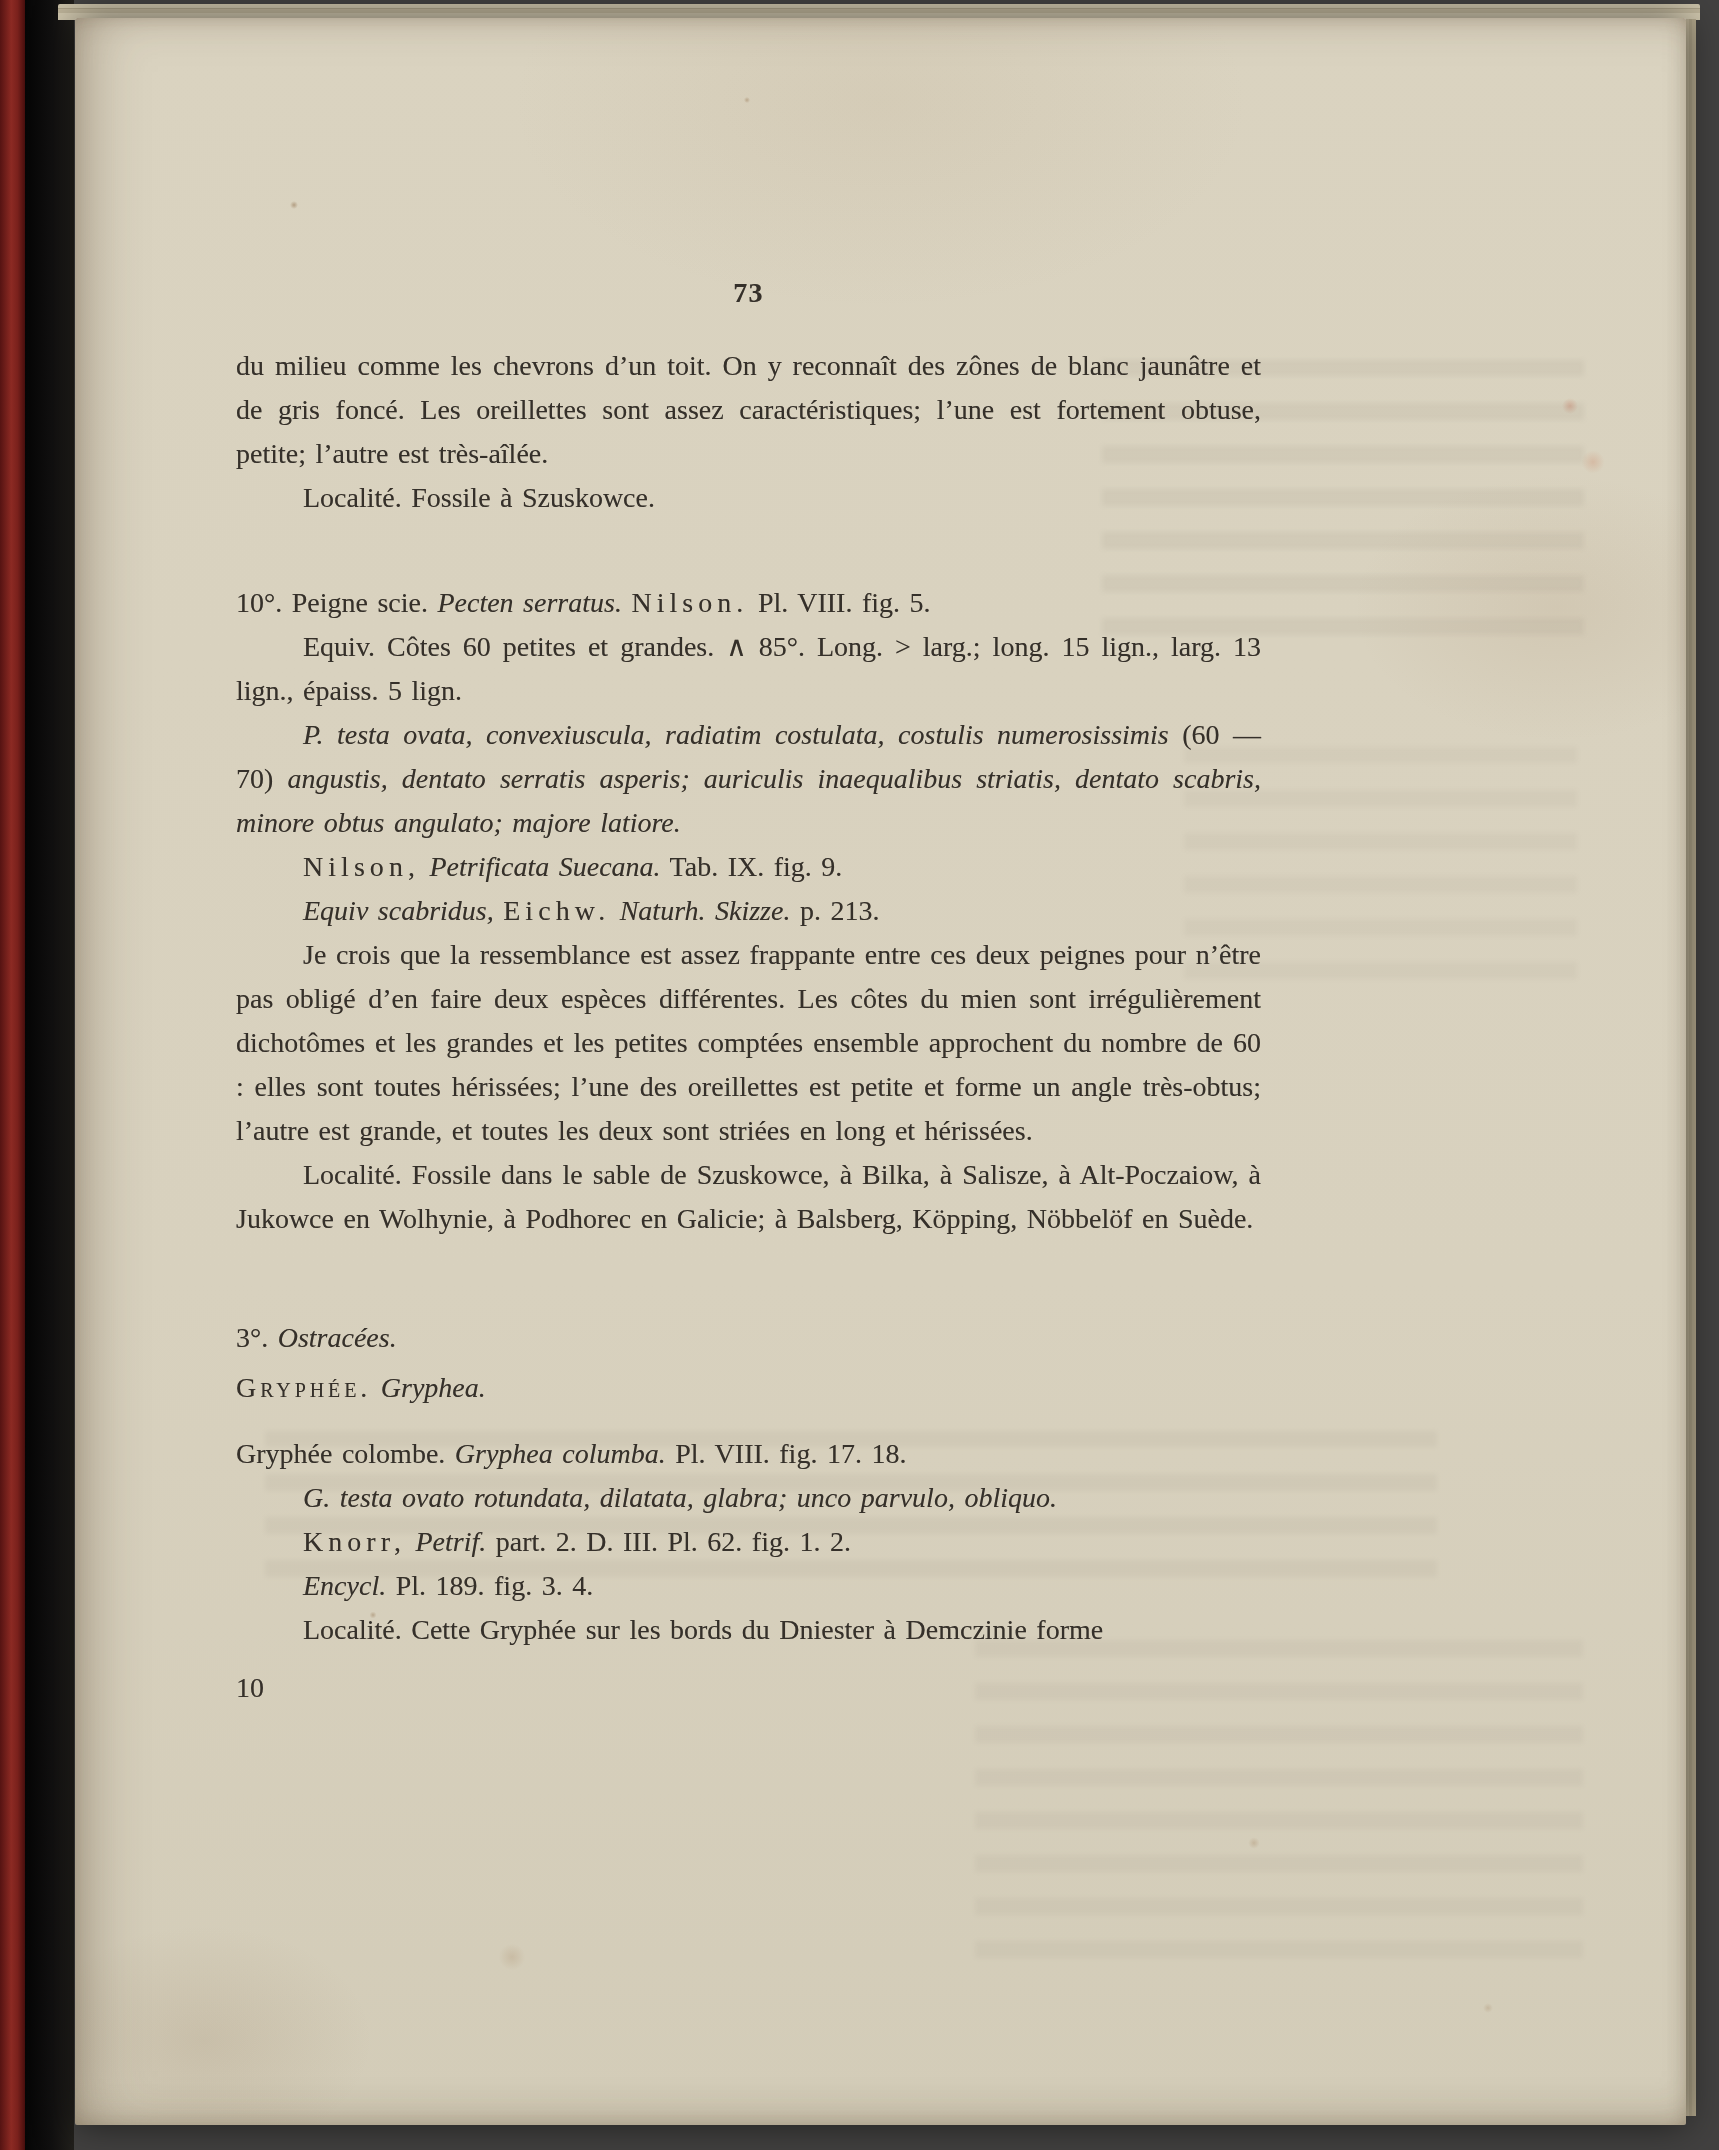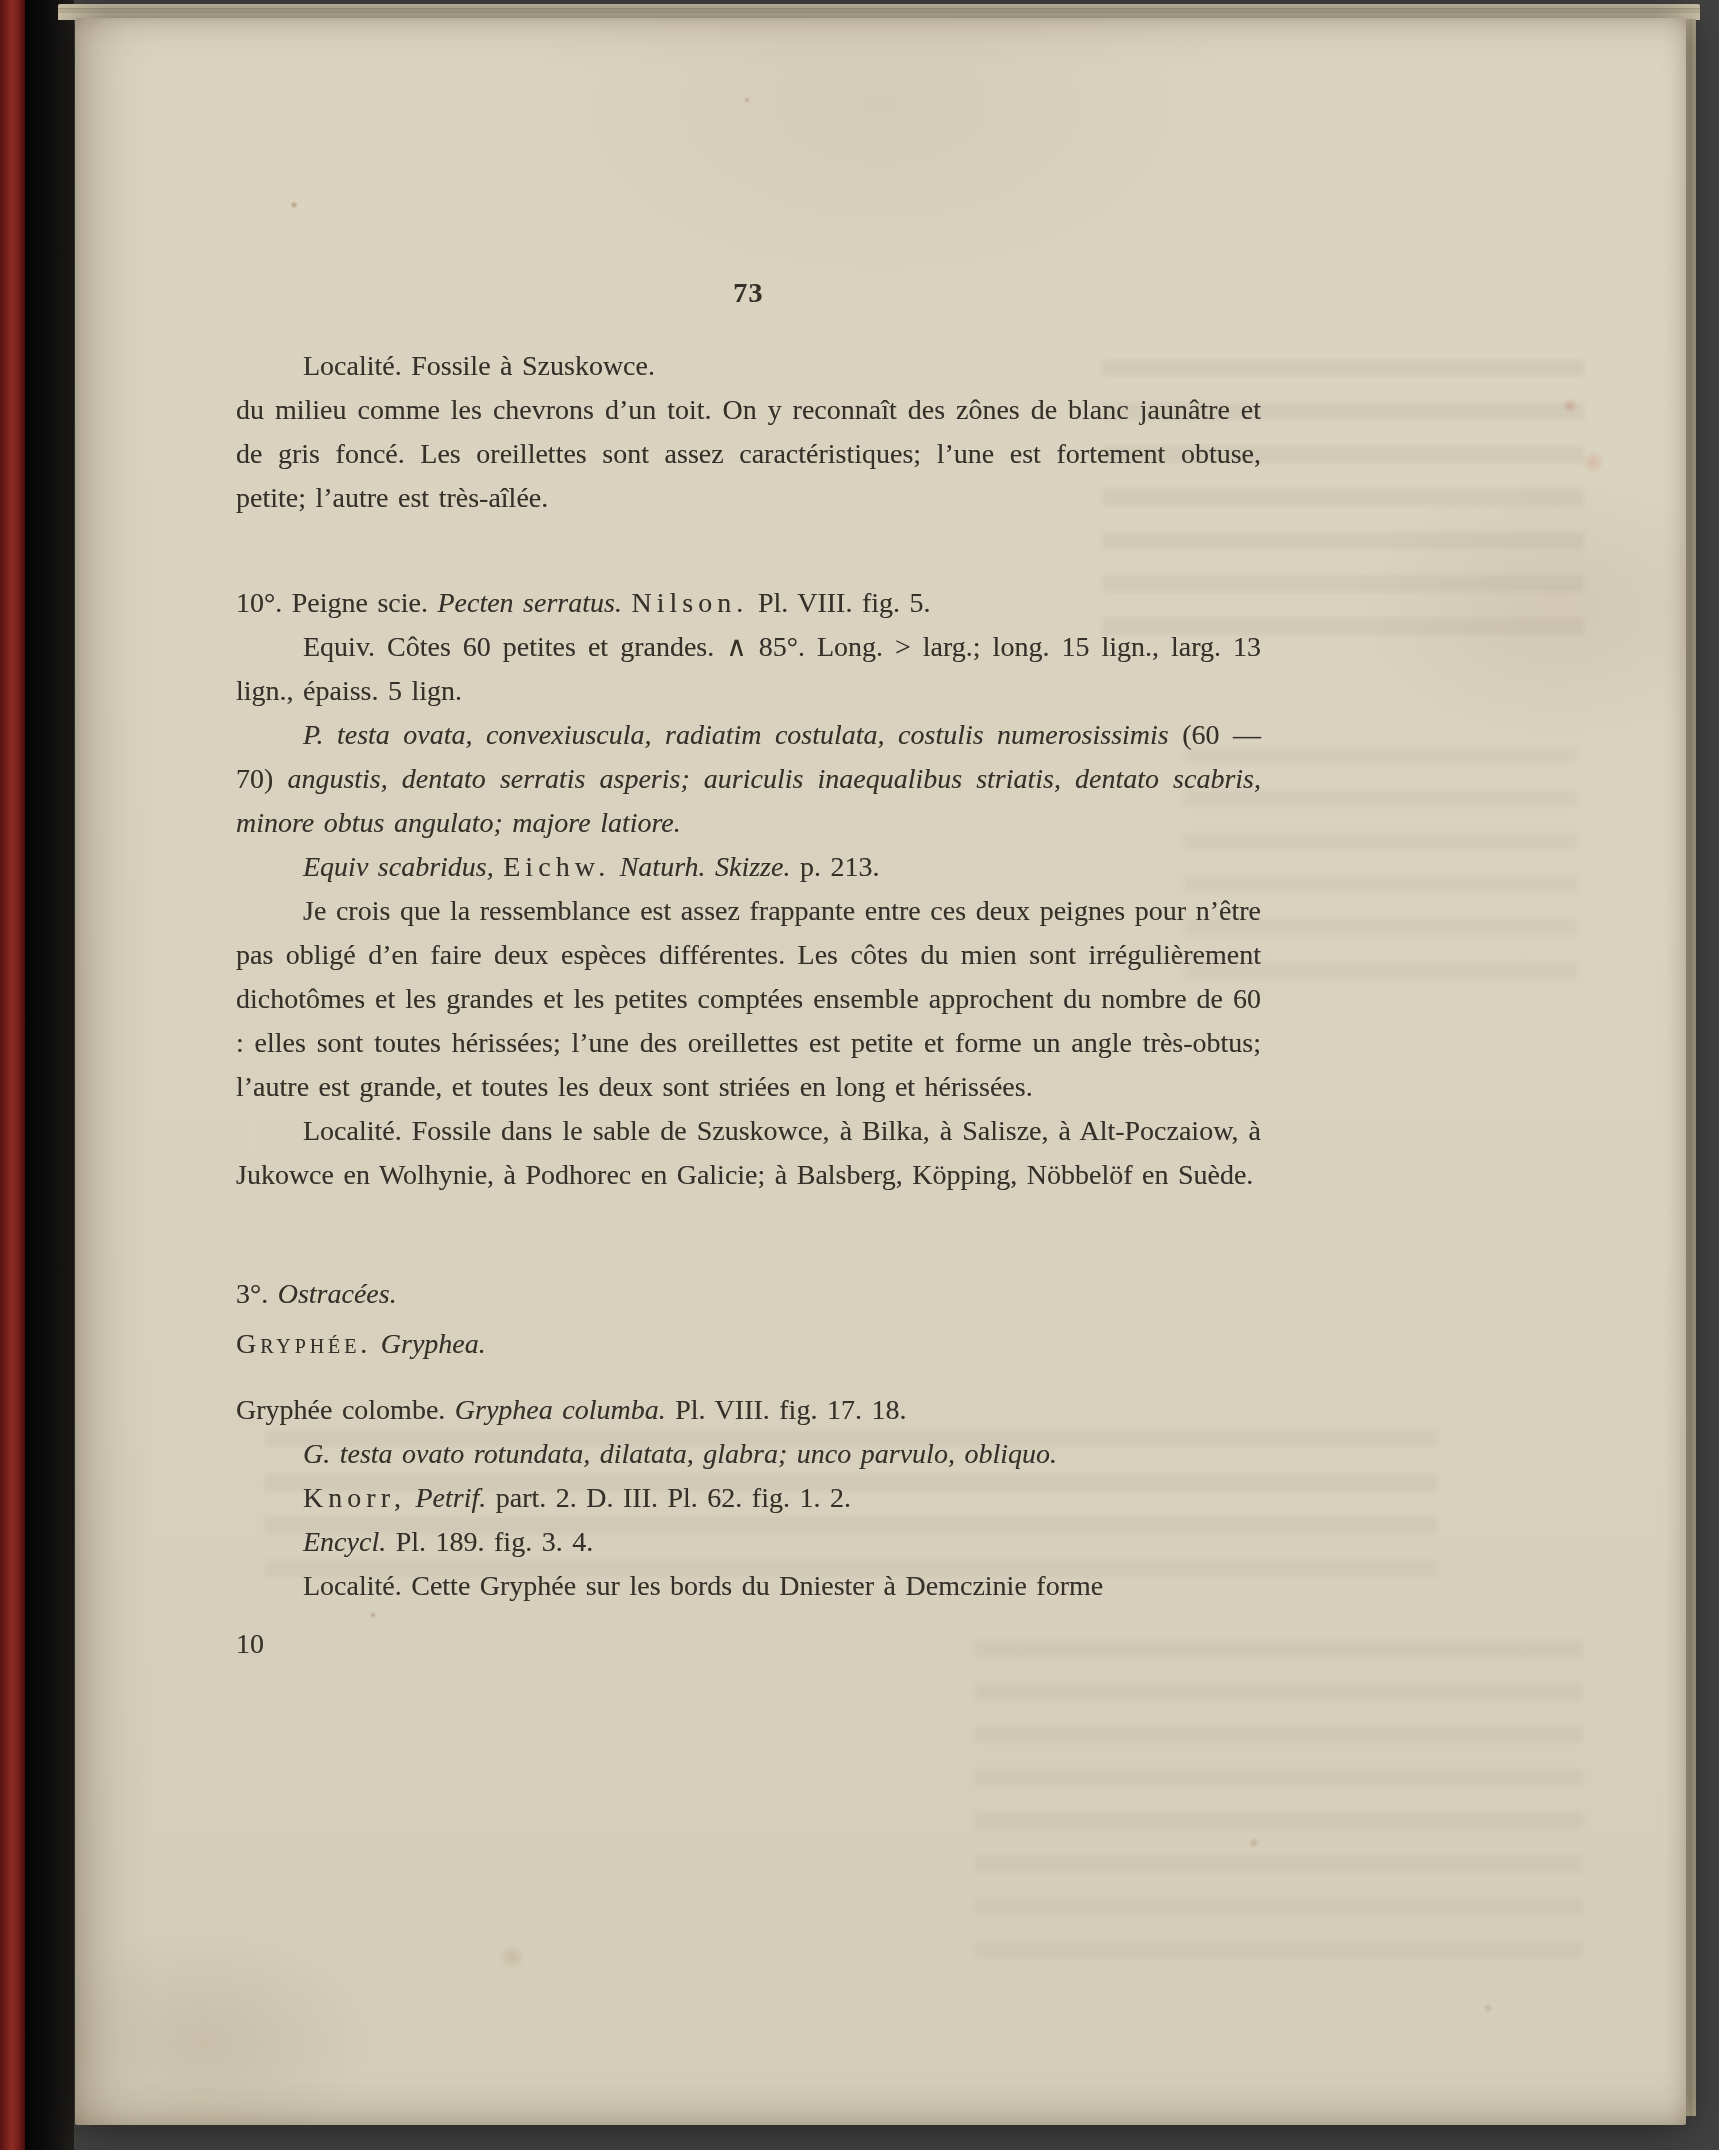--- a/index.html
+++ b/index.html
@@ -112,25 +112,26 @@
 
     <div class="ghost ghost-1"></div>
     <div class="ghost ghost-2"></div>
     <div class="ghost ghost-3"></div>
     <div class="ghost ghost-4"></div>
 
     <div class="text-block">
       <div class="page-number">73</div>
 
       <div id="content">
+          <p class="para"><span class="seg-n">du milieu comme les chevrons d’un toit.  On y reconnaît des zônes de blanc jaunâtre et de gris foncé.  Les oreillettes sont assez caractéristiques; l’une est fortement obtuse, petite; l’autre est très-aîlée.</span></p>
           <p class="para indent"><span class="seg-n">Localité.  Fossile à Szuskowce.</span></p>
-          <p class="para"><span class="seg-n">du milieu comme les chevrons d’un toit.  On y reconnaît des zônes de blanc jaunâtre et de gris foncé.  Les oreillettes sont assez caractéristiques; l’une est fortement obtuse, petite; l’autre est très-aîlée.</span></p>
           <p class="para gap-lg"><span class="seg-n">10°.  Peigne scie.  </span><span class="seg-i">Pecten serratus.</span><span class="seg-n"> </span><span class="seg-sp">Nilson.</span><span class="seg-n"> Pl. VIII. fig. 5.</span></p>
           <p class="para indent"><span class="seg-n">Equiv.  Côtes 60 petites et grandes.  ∧ 85°.  Long. &gt; larg.; long. 15 lign., larg. 13 lign., épaiss. 5 lign.</span></p>
           <p class="para indent"><span class="seg-i">P. testa ovata, convexiuscula, radiatim costulata, costulis numerosissimis </span><span class="seg-n">(60 — 70) </span><span class="seg-i">angustis, dentato serratis asperis;  auriculis inaequalibus striatis, dentato scabris, minore obtus angulato;  majore latiore.</span></p>
+          <p class="para indent"><span class="seg-sp">Nilson,</span><span class="seg-n"> </span><span class="seg-i">Petrificata Suecana.</span><span class="seg-n"> Tab. IX. fig. 9.</span></p>
           <p class="para indent"><span class="seg-i">Equiv scabridus,</span><span class="seg-n"> </span><span class="seg-sp">Eichw.</span><span class="seg-n"> </span><span class="seg-i">Naturh. Skizze.</span><span class="seg-n"> p. 213.</span></p>
           <p class="para indent"><span class="seg-n">Je crois que la ressemblance est assez frappante entre ces deux peignes pour n’être pas obligé d’en faire deux espèces différentes.  Les côtes du mien sont irrégulièrement dichotômes et les grandes et les petites comptées ensemble approchent du nombre de 60 :  elles sont toutes hérissées;  l’une des oreillettes est petite et forme un angle très-obtus;  l’autre est grande, et toutes les deux sont striées en long et hérissées.</span></p>
           <p class="para indent"><span class="seg-n">Localité.  Fossile dans le sable de Szuskowce, à Bilka, à Salisze, à Alt-Poczaiow, à Jukowce en Wolhynie, à Podhorec en Galicie; à Balsberg, Köpping, Nöbbelöf en Suède.</span></p>
           <p class="para center gap-xl"><span class="seg-n">3°.  </span><span class="seg-i">Ostracées.</span></p>
           <p class="para center gap-sm"><span class="seg-sc">Gryphée.</span><span class="seg-n">  </span><span class="seg-i">Gryphea.</span></p>
           <p class="para gap-md"><span class="seg-n">Gryphée colombe.  </span><span class="seg-i">Gryphea columba.</span><span class="seg-n"> Pl. VIII. fig. 17. 18.</span></p>
           <p class="para indent"><span class="seg-i">G. testa ovato rotundata, dilatata, glabra;  unco parvulo, obliquo.</span></p>
           <p class="para indent"><span class="seg-sp">Knorr,</span><span class="seg-n"> </span><span class="seg-i">Petrif.</span><span class="seg-n"> part. 2. D. III. Pl. 62. fig. 1. 2.</span></p>
           <p class="para indent"><span class="seg-i">Encycl.</span><span class="seg-n"> Pl. 189. fig. 3. 4.</span></p>
           <p class="para indent"><span class="seg-n">Localité.  Cette Gryphée sur les bords du Dniester à Demczinie forme</span></p>

